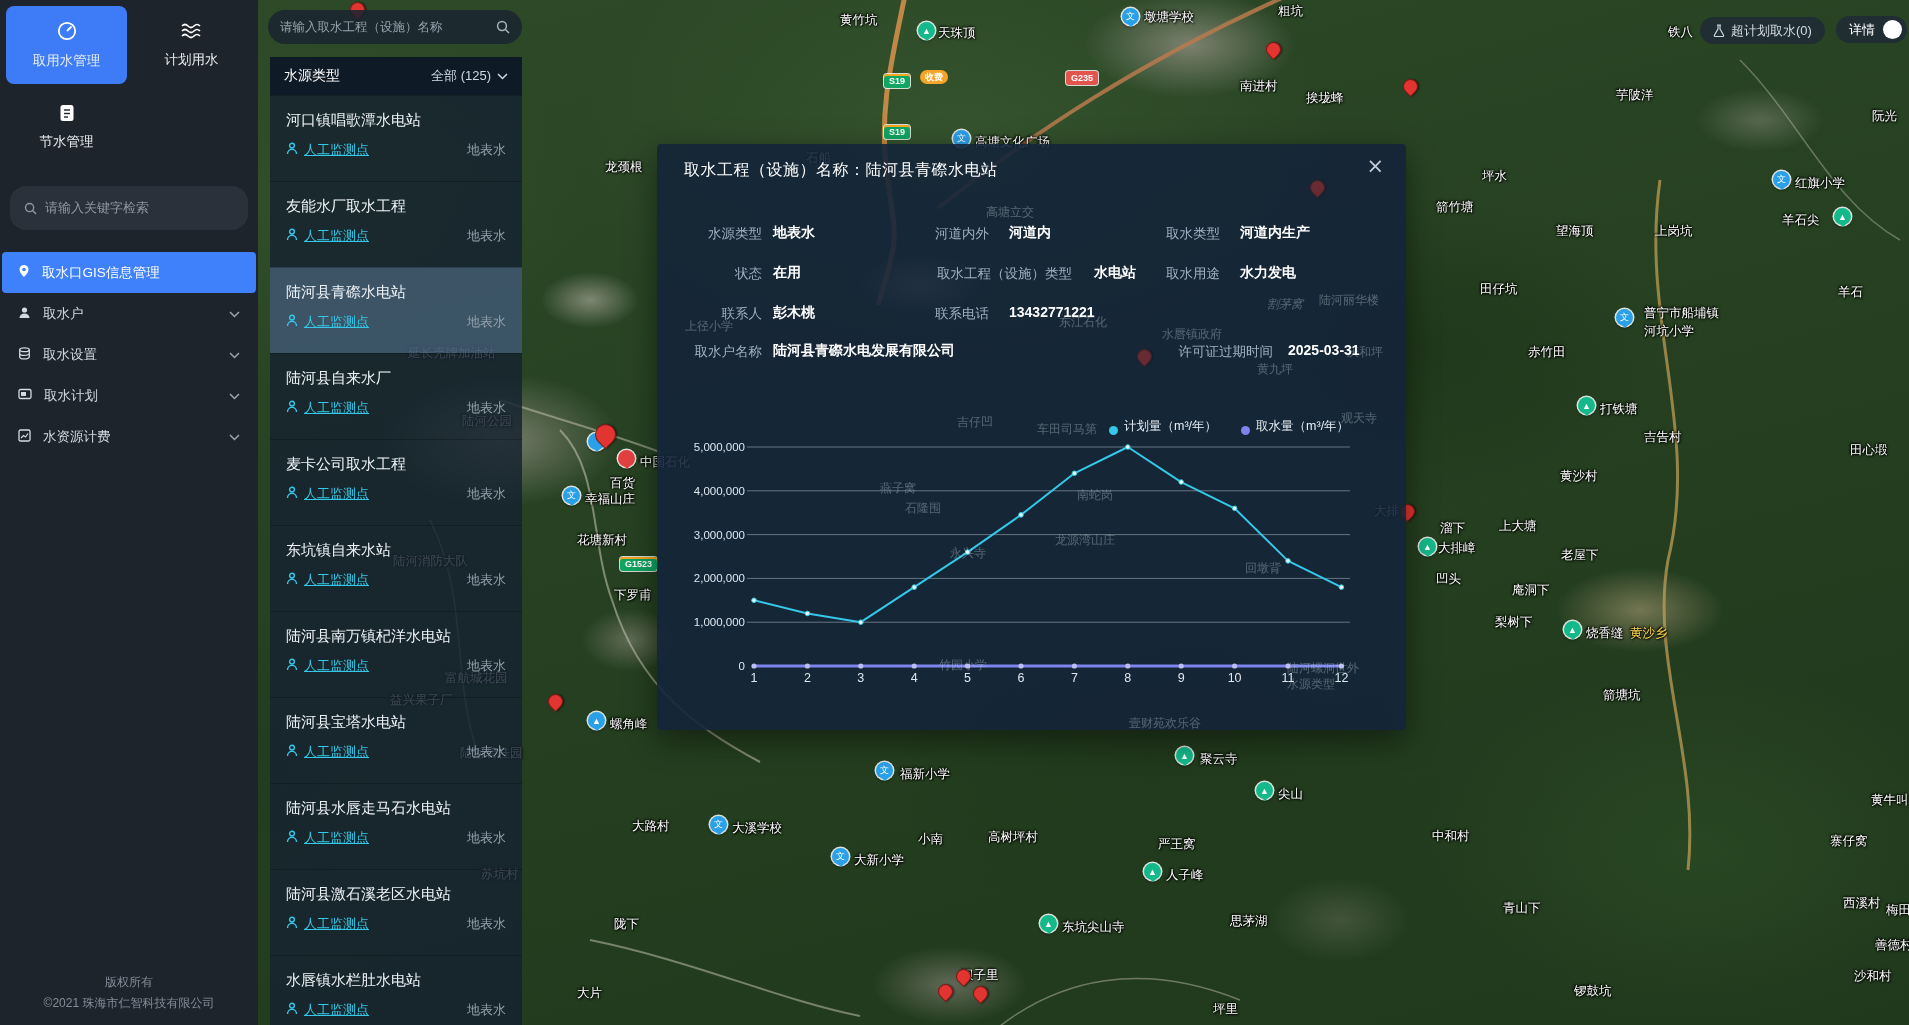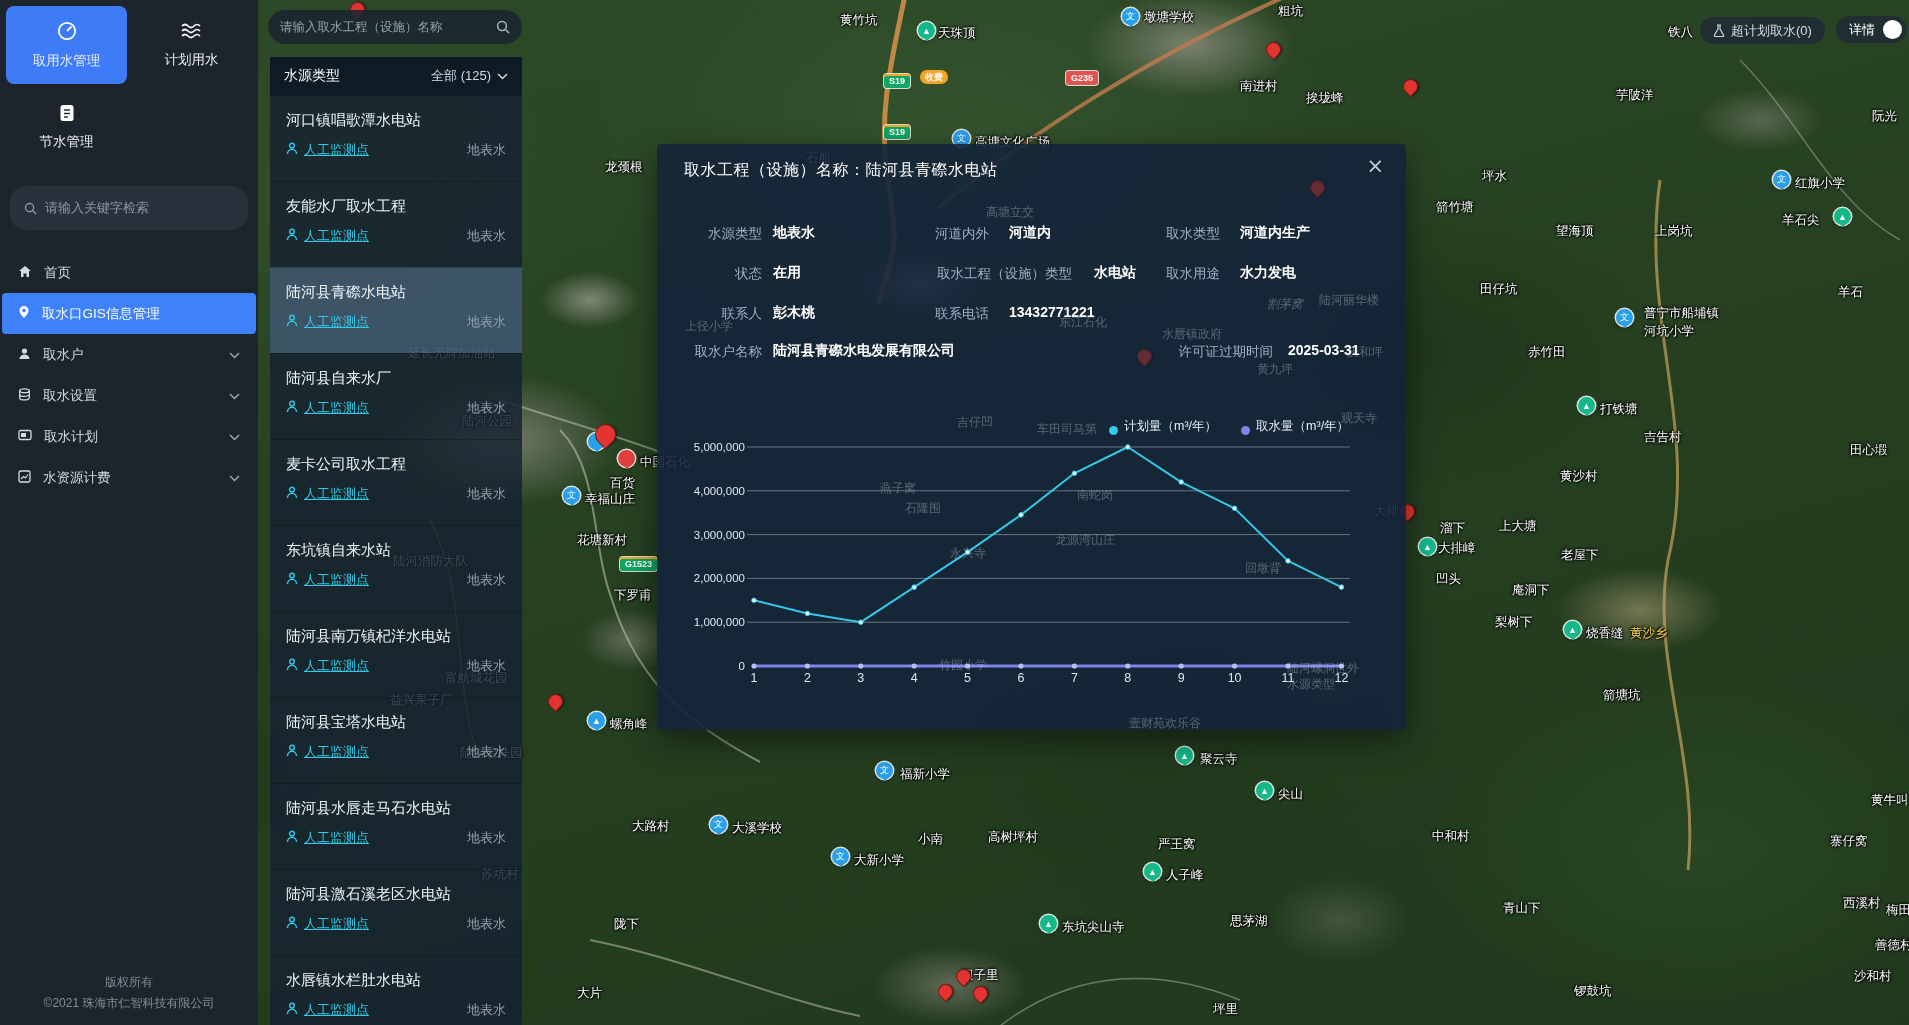--- a/index.html
+++ b/index.html
@@ -253,26 +253,20 @@
       </div>
     </div>
   <div class="sb-search">
     <svg width="13" height="13" viewBox="0 0 14 14">
       <circle cx="6" cy="6" r="4.4" fill="none" stroke="#8d97a3" stroke-width="1.5"></circle>
       <line x1="9.5" y1="9.5" x2="13" y2="13" stroke="#8d97a3" stroke-width="1.5"></line>
       </svg>
     <span class="ph">请输入关键字检索</span>
   </div>
   <nav id="menu">
-      <div class="mitem">
-        <span><svg width="14" height="13" viewBox="0 0 14 13">
-            <path d="M7,1 L13,6 H11 V12 H8.5 V8.5 h-3 V12 H3 V6 H1 Z" fill="#d3dae1"></path>
-          </svg></span>
-        <span>首页</span>
-      </div>
       <div class="mitem sel">
         <span><svg width="12" height="14" viewBox="0 0 12 14">
             <path d="M6,1 a4.5,4.5 0 0 1 4.5,4.5 C10.5,9 6,13 6,13 S1.5,9 1.5,5.5 A4.5,4.5 0 0 1 6,1 Z" fill="#fff"></path>
             <circle cx="6" cy="5.5" r="1.8" fill="#3f80fb"></circle>
           </svg></span>
         <span>取水口GIS信息管理</span>
       </div>
       <div class="mitem">
         <span><svg width="13" height="13" viewBox="0 0 13 13">
             <circle cx="6.5" cy="4" r="2.6" fill="#d3dae1"></circle>

